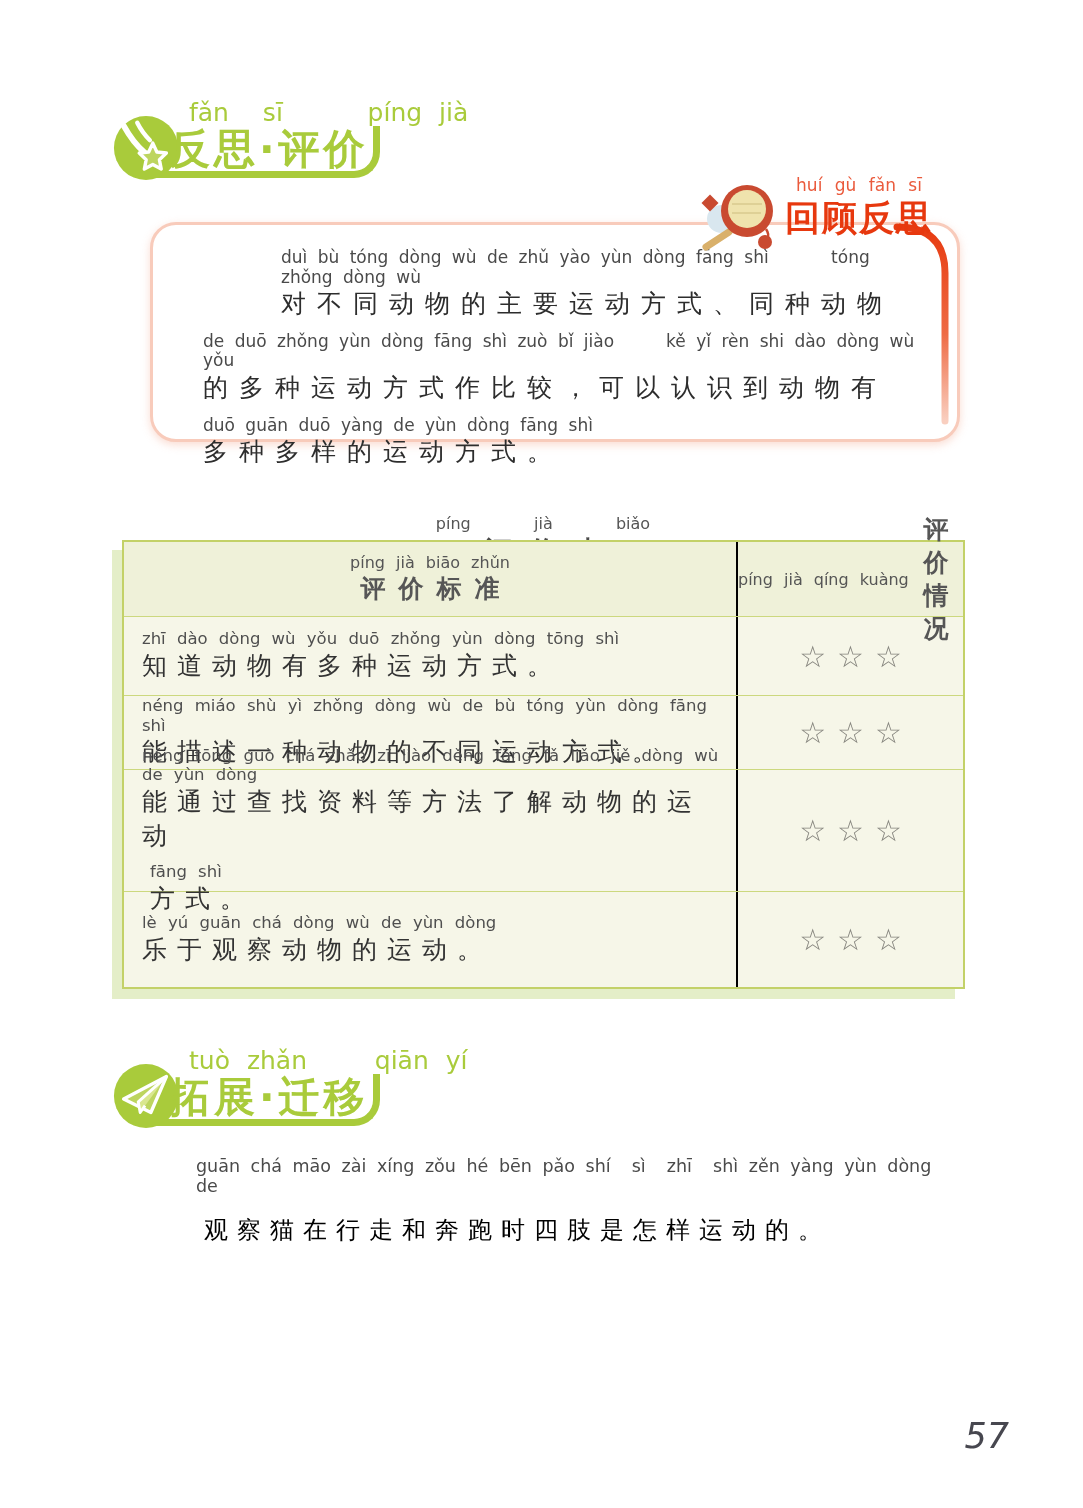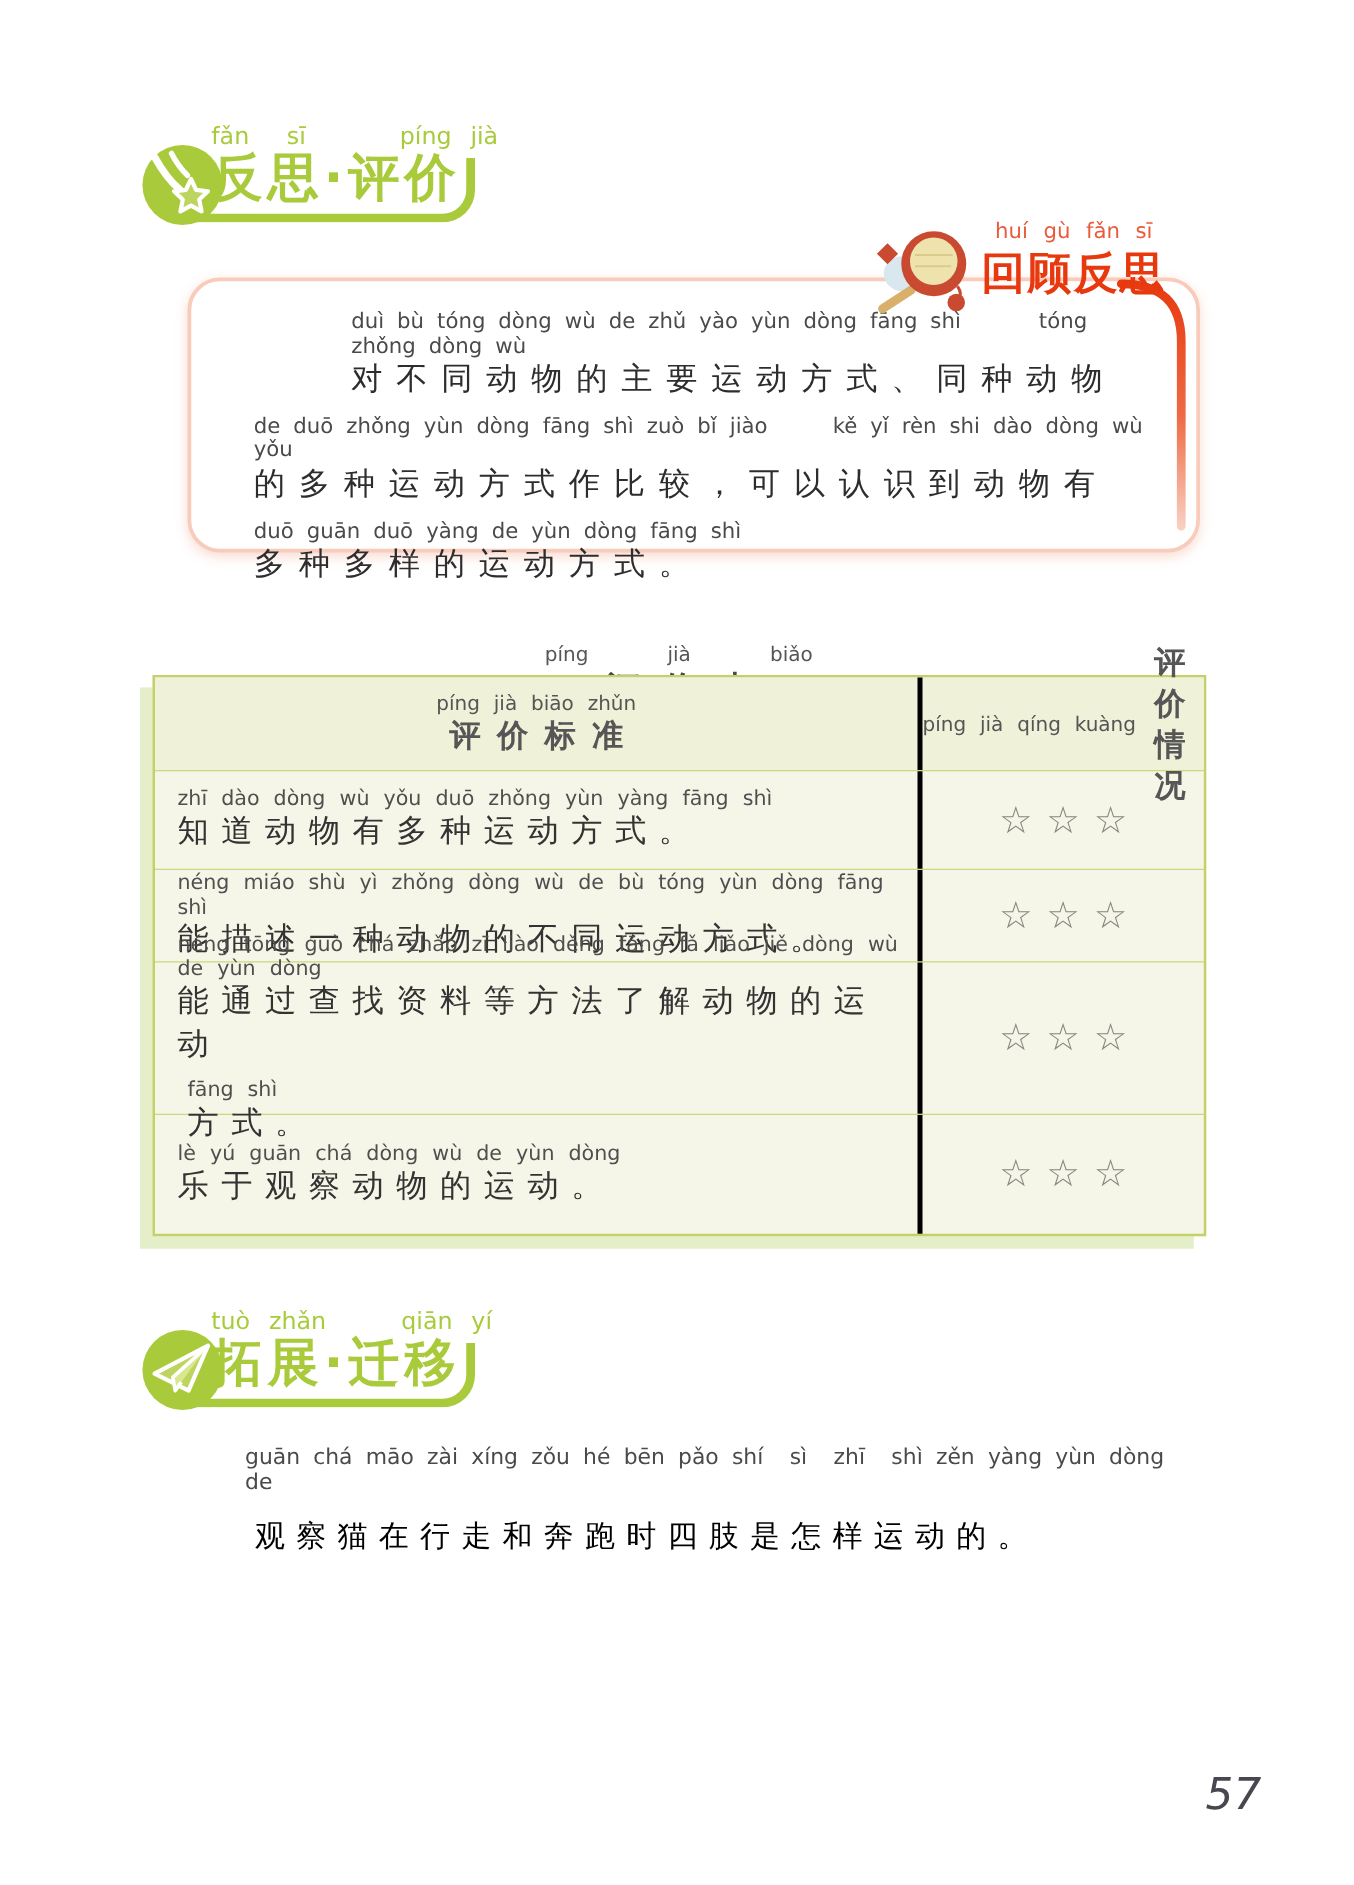--- a/index.html
+++ b/index.html
@@ -14,22 +14,22 @@
   #sec-reflect { left:112px; top:101px; }
   #sec-extend  { left:112px; top:1049px; }
   .sec-underline {
     position:absolute; left:30px; top:25px; width:238px; height:52px;
     border-bottom:7px solid #a9cb3b; border-right:7px solid #a9cb3b;
     border-bottom-right-radius:26px; z-index:1;
   }
   .sec-icon { position:absolute; left:0; top:13px; width:68px; height:68px; z-index:2; }
   .sec-text { position:absolute; left:57px; top:-3px; z-index:3; }
   .sec-pinyin {
-    color:#a9cb3b; font-size:19px; word-spacing:9px; white-space:pre;
-    font-family:"DejaVu Sans", sans-serif; margin-left:0;
+    color:#a9cb3b; font-size:25px; word-spacing:9px; white-space:pre;
+    font-family:"DejaVu Sans", sans-serif; margin-left:20px;
   }
   .sec-title {
     color:#a9cb3b; font-size:41px; font-weight:bold; letter-spacing:4px;
     line-height:1.12; font-family:"DejaVu Sans", sans-serif;
   }
 
   
   .review-box {
     position:absolute; left:150px; top:222px; width:810px; height:220px;
     background:#fff; border:3px solid #f8cbbb; border-radius:26px;
@@ -68,21 +68,21 @@
     font-family:"DejaVu Sans", sans-serif;
   }
   .eval-table {
     position:absolute; left:122px; top:540px; width:843px; height:449px;
     background:#f6f6e8; border:2px solid #c3d168;
     box-shadow:-10px 10px 0 #e4eec8; display:flex; flex-direction:column;
   }
   .trow { display:flex; border-bottom:1px solid #ccd87e; flex:0 0 auto; }
   .trow:last-child { border-bottom:none; flex:1; }
   .thead { height:75px; background:#eff1d9; }
-  .c1 { flex:0 0 614px; border-right:4px solid #000000; display:flex;
+  .c1 { flex:0 0 614px; border-right:2px solid #000000; display:flex;
         flex-direction:column; justify-content:center; padding-left:18px; }
   .c2 { flex:1; display:flex; flex-direction:row; justify-content:center; align-items:center; }
   .thead .c1, .thead .c2 { padding-left:0; align-items:center; text-align:center; }
   .th-pinyin { font-size:16px; color:#555; word-spacing:6px; white-space:pre;
                font-family:"DejaVu Sans", sans-serif; }
   .th-text { font-size:25px; color:#565656; font-weight:600; letter-spacing:13px; padding-left:13px;
              font-family:"DejaVu Sans", sans-serif; }
   .row-pline { color:#4f4f4f; font-size:16.5px; word-spacing:6px; white-space:pre-wrap;
                font-family:"DejaVu Sans", sans-serif; line-height:1.2; }
   .row-hline { color:#333; font-size:25px; letter-spacing:10px; line-height:1.35;
@@ -179,21 +179,21 @@
       <div class="th-text">评价标准</div>
     </div>
     <div class="c2">
       <div class="th-pinyin">píng jià qíng kuàng</div>
       <div class="th-text">评价情况</div>
     </div>
   </div>
 
   <div class="trow" style="height:79px">
     <div class="c1">
-      <div class="row-pline">zhī dào dòng wù yǒu duō zhǒng yùn yàng fāng shì</div>
+      <div class="row-pline">zhī dào dòng wù yǒu duō zhǒng yùn dòng tōng shì</div>
       <div class="row-hline">知道动物有多种运动方式。</div>
     </div>
     <div class="c2">
       <div class="stars">☆☆☆</div>
     </div>
   </div>
 
   <div class="trow" style="height:74px">
     <div class="c1">
       <div class="row-pline">néng miáo shù yì zhǒng dòng wù de bù tóng yùn dòng fāng shì</div>

